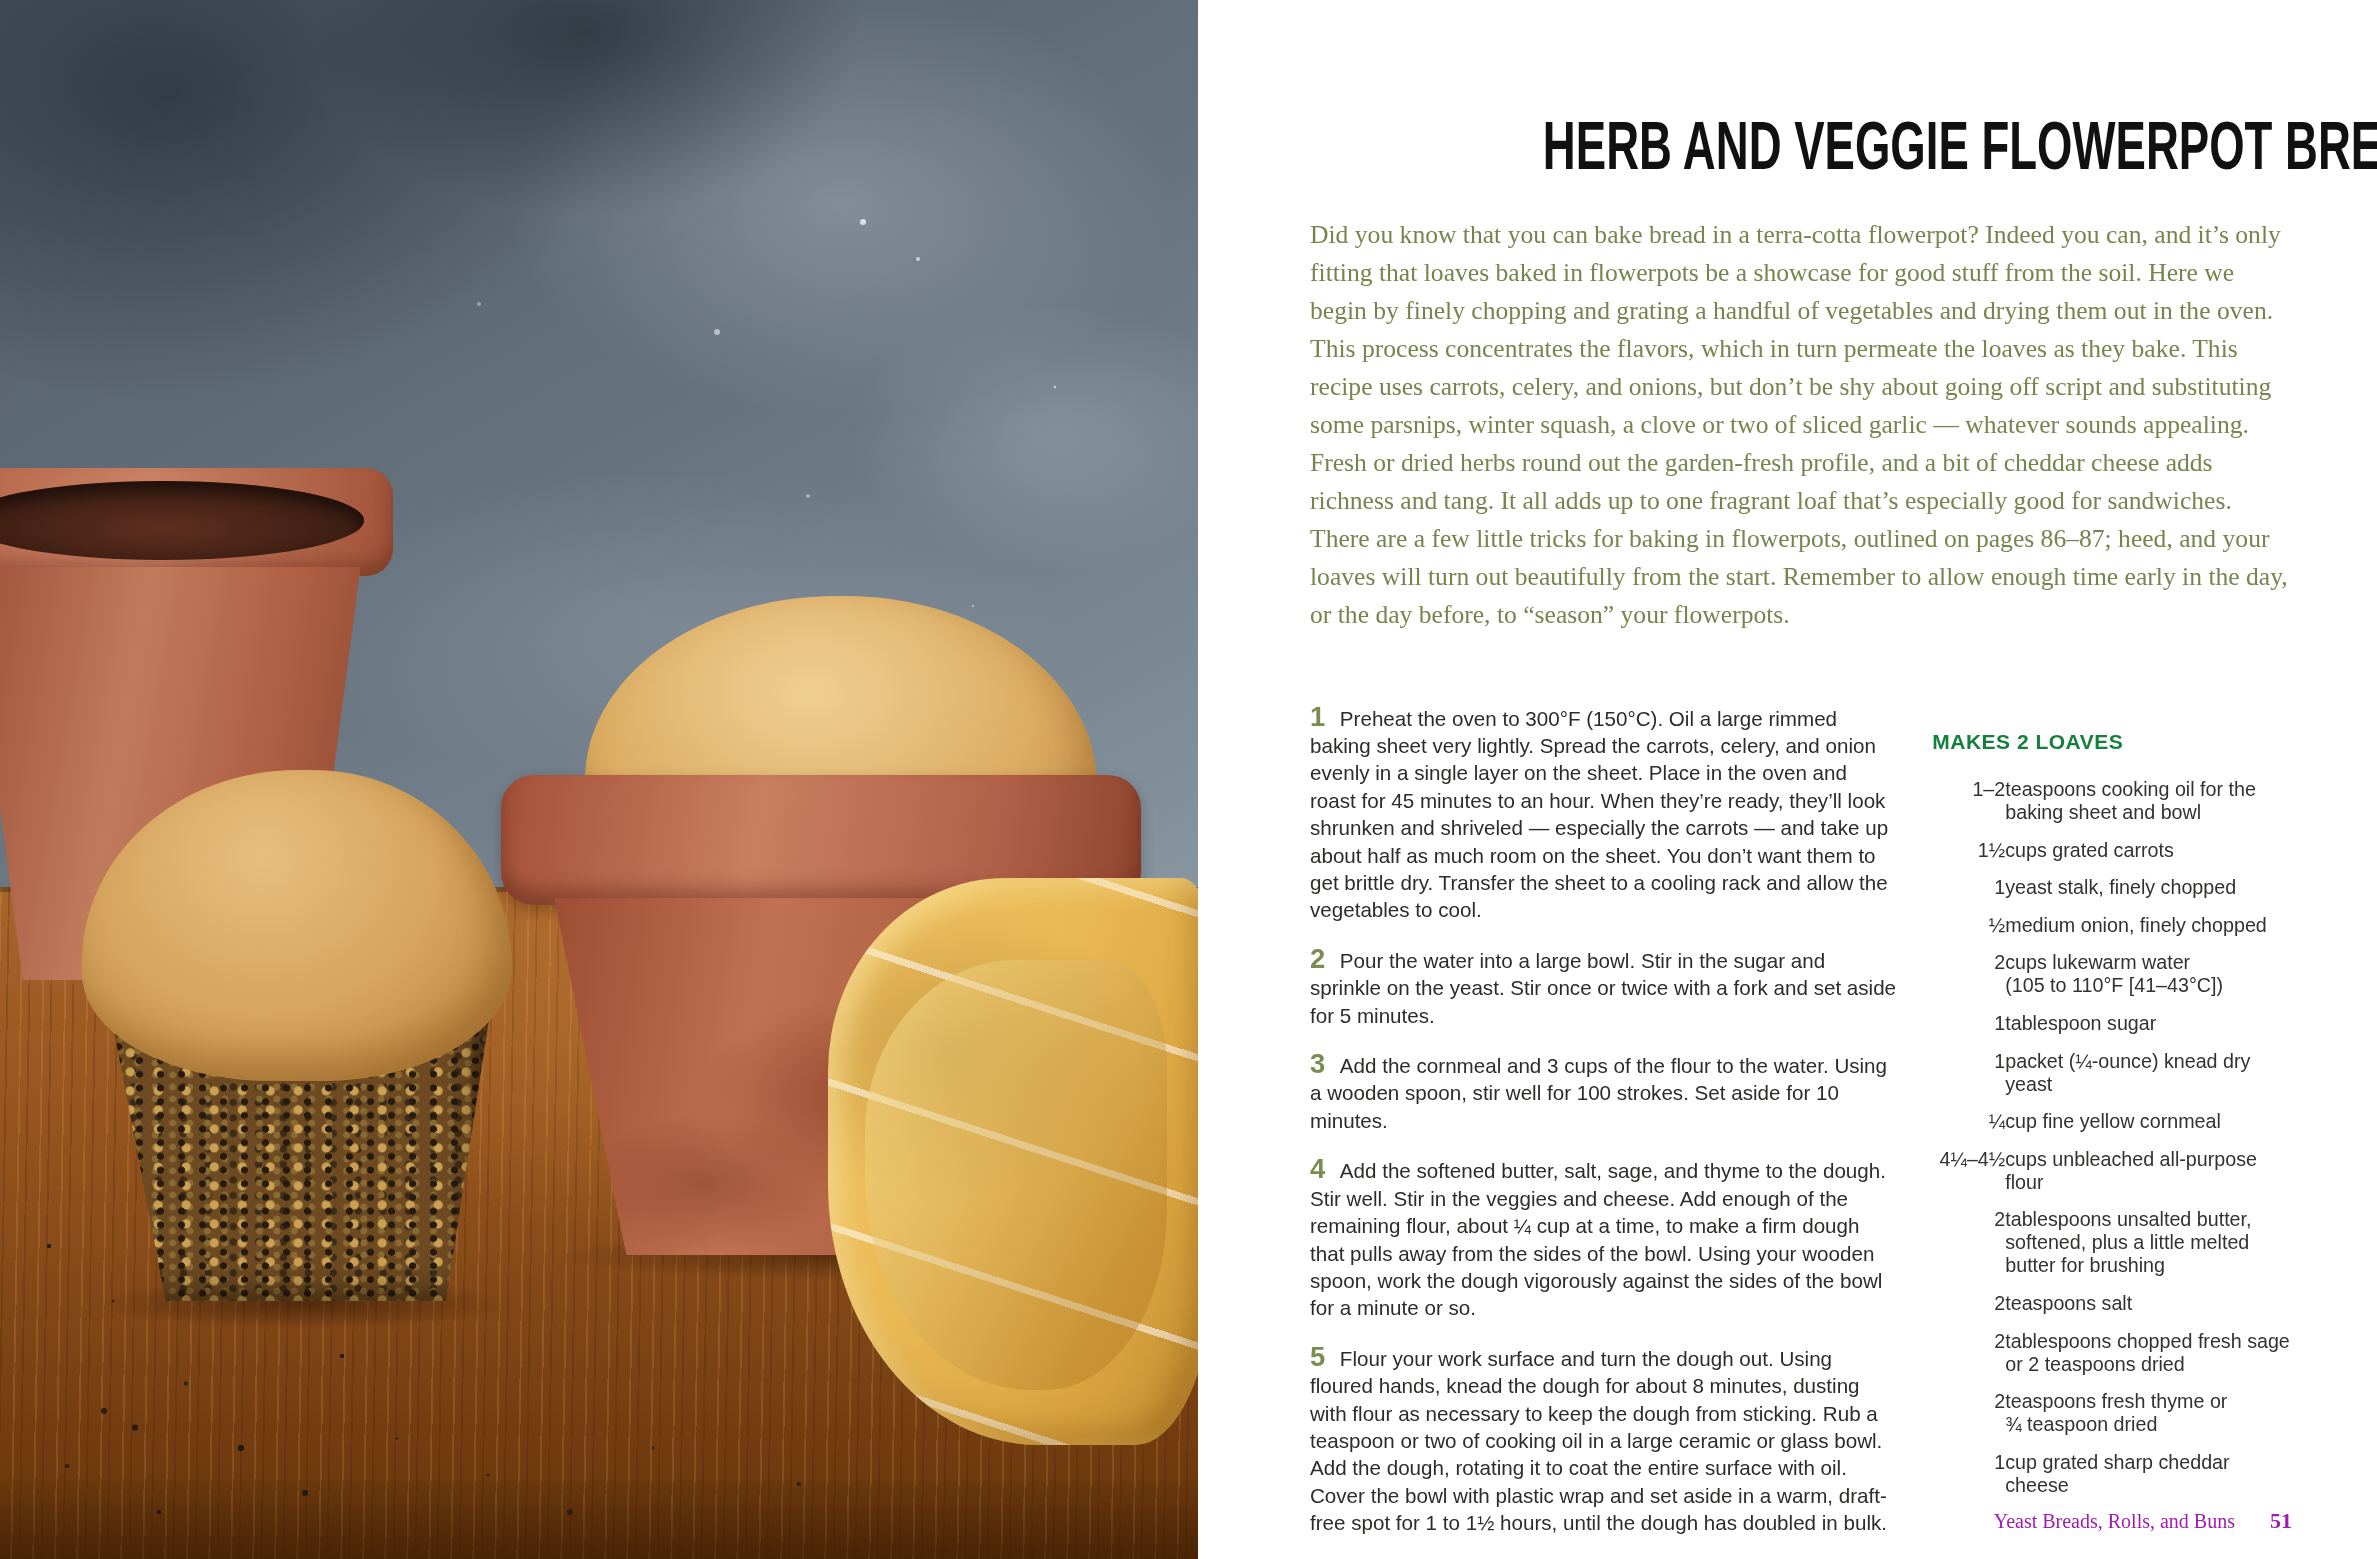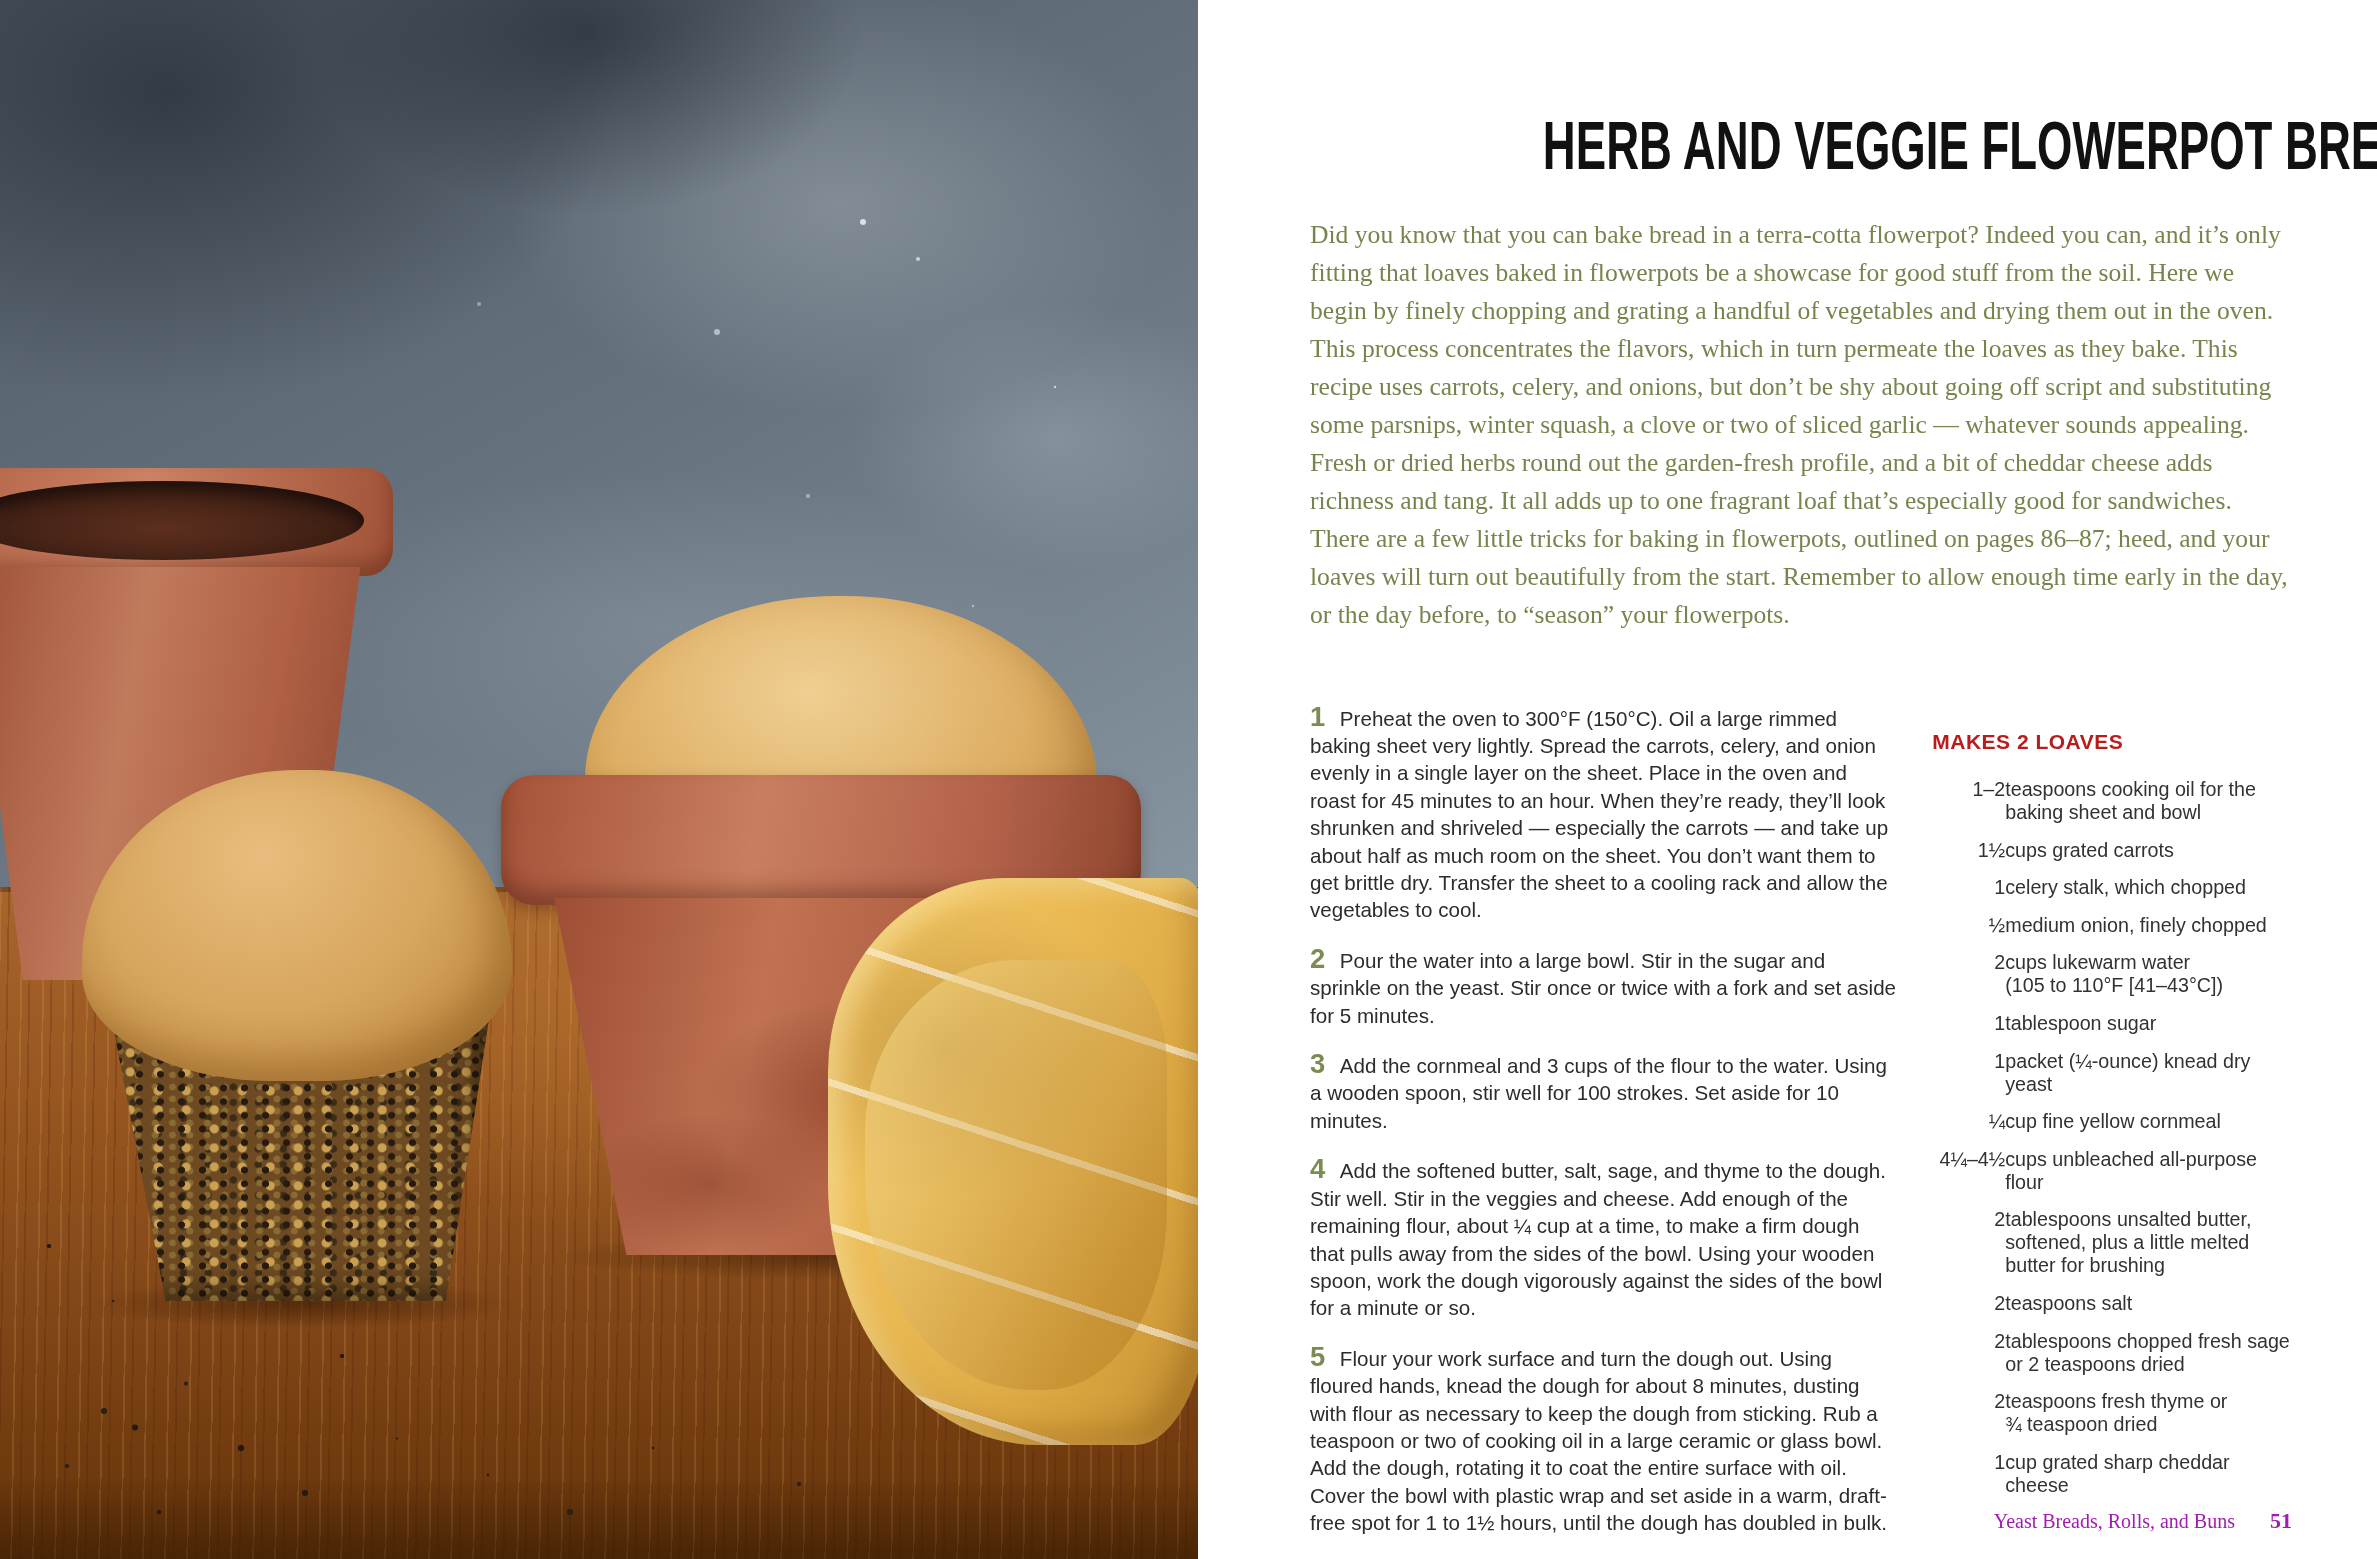--- a/index.html
+++ b/index.html
@@ -104,21 +104,21 @@
   .title .inner{display:inline-block;transform:scaleX(.66);transform-origin:50% 50%;
     font-weight:700;font-size:69px;letter-spacing:0px;color:#111111;
     font-family:"Liberation Sans",sans-serif;}
   .intro{margin-top:31px;font-family:"Liberation Serif",serif;
     font-size:25.6px;line-height:38px;color:#76854d;}
   .cols{display:flex;margin-top:48px;align-items:center;}
   .steps{width:604px;margin-right:36px;}
   .step{position:relative;margin-bottom:21px;font-size:20.6px;line-height:27.4px;color:#2d2c2a;}
   .step .num{font-weight:700;font-size:27.4px;line-height:27.4px;color:#7a8c52;margin-right:14.6px;}
   .ingredients{flex:1 1 auto;padding-top:1.8px;}
-  .yield{font-weight:700;font-size:21px;letter-spacing:0.5px;color:#b91c1c;margin-bottom:24px;}
+  .yield{font-weight:700;font-size:21px;letter-spacing:0.5px;color:#15803d;margin-bottom:24px;}
   .ing-row{display:grid;grid-template-columns:73px 1fr;
     margin-bottom:14.6px;font-size:19.7px;line-height:23px;color:#333230;}
   .ing-qty{text-align:right;white-space:nowrap;}
   .ing-text{white-space:pre-line;}
   .footer{position:absolute;right:85px;bottom:25.6px;font-family:"Liberation Serif",serif;
     font-size:20px;color:#a21caf;display:flex;align-items:baseline;}
   .footer .section{margin-right:35px;}
   .footer .pagenum{font-weight:700;font-size:22px;}
 </style>
 </head>
@@ -171,21 +171,21 @@
                 <div class="ing-qty">1–2</div>
                 <div class="ing-text">teaspoons cooking oil for the
 baking sheet and bowl</div>
               </div>
               <div class="ing-row">
                 <div class="ing-qty">1½</div>
                 <div class="ing-text">cups grated carrots</div>
               </div>
               <div class="ing-row">
                 <div class="ing-qty">1</div>
-                <div class="ing-text">celery stalk, which chopped</div>
+                <div class="ing-text">yeast stalk, finely chopped</div>
               </div>
               <div class="ing-row">
                 <div class="ing-qty">½</div>
                 <div class="ing-text">medium onion, finely chopped</div>
               </div>
               <div class="ing-row">
                 <div class="ing-qty">2</div>
                 <div class="ing-text">cups lukewarm water
 (105 to 110°F [41–43°C])</div>
               </div>

